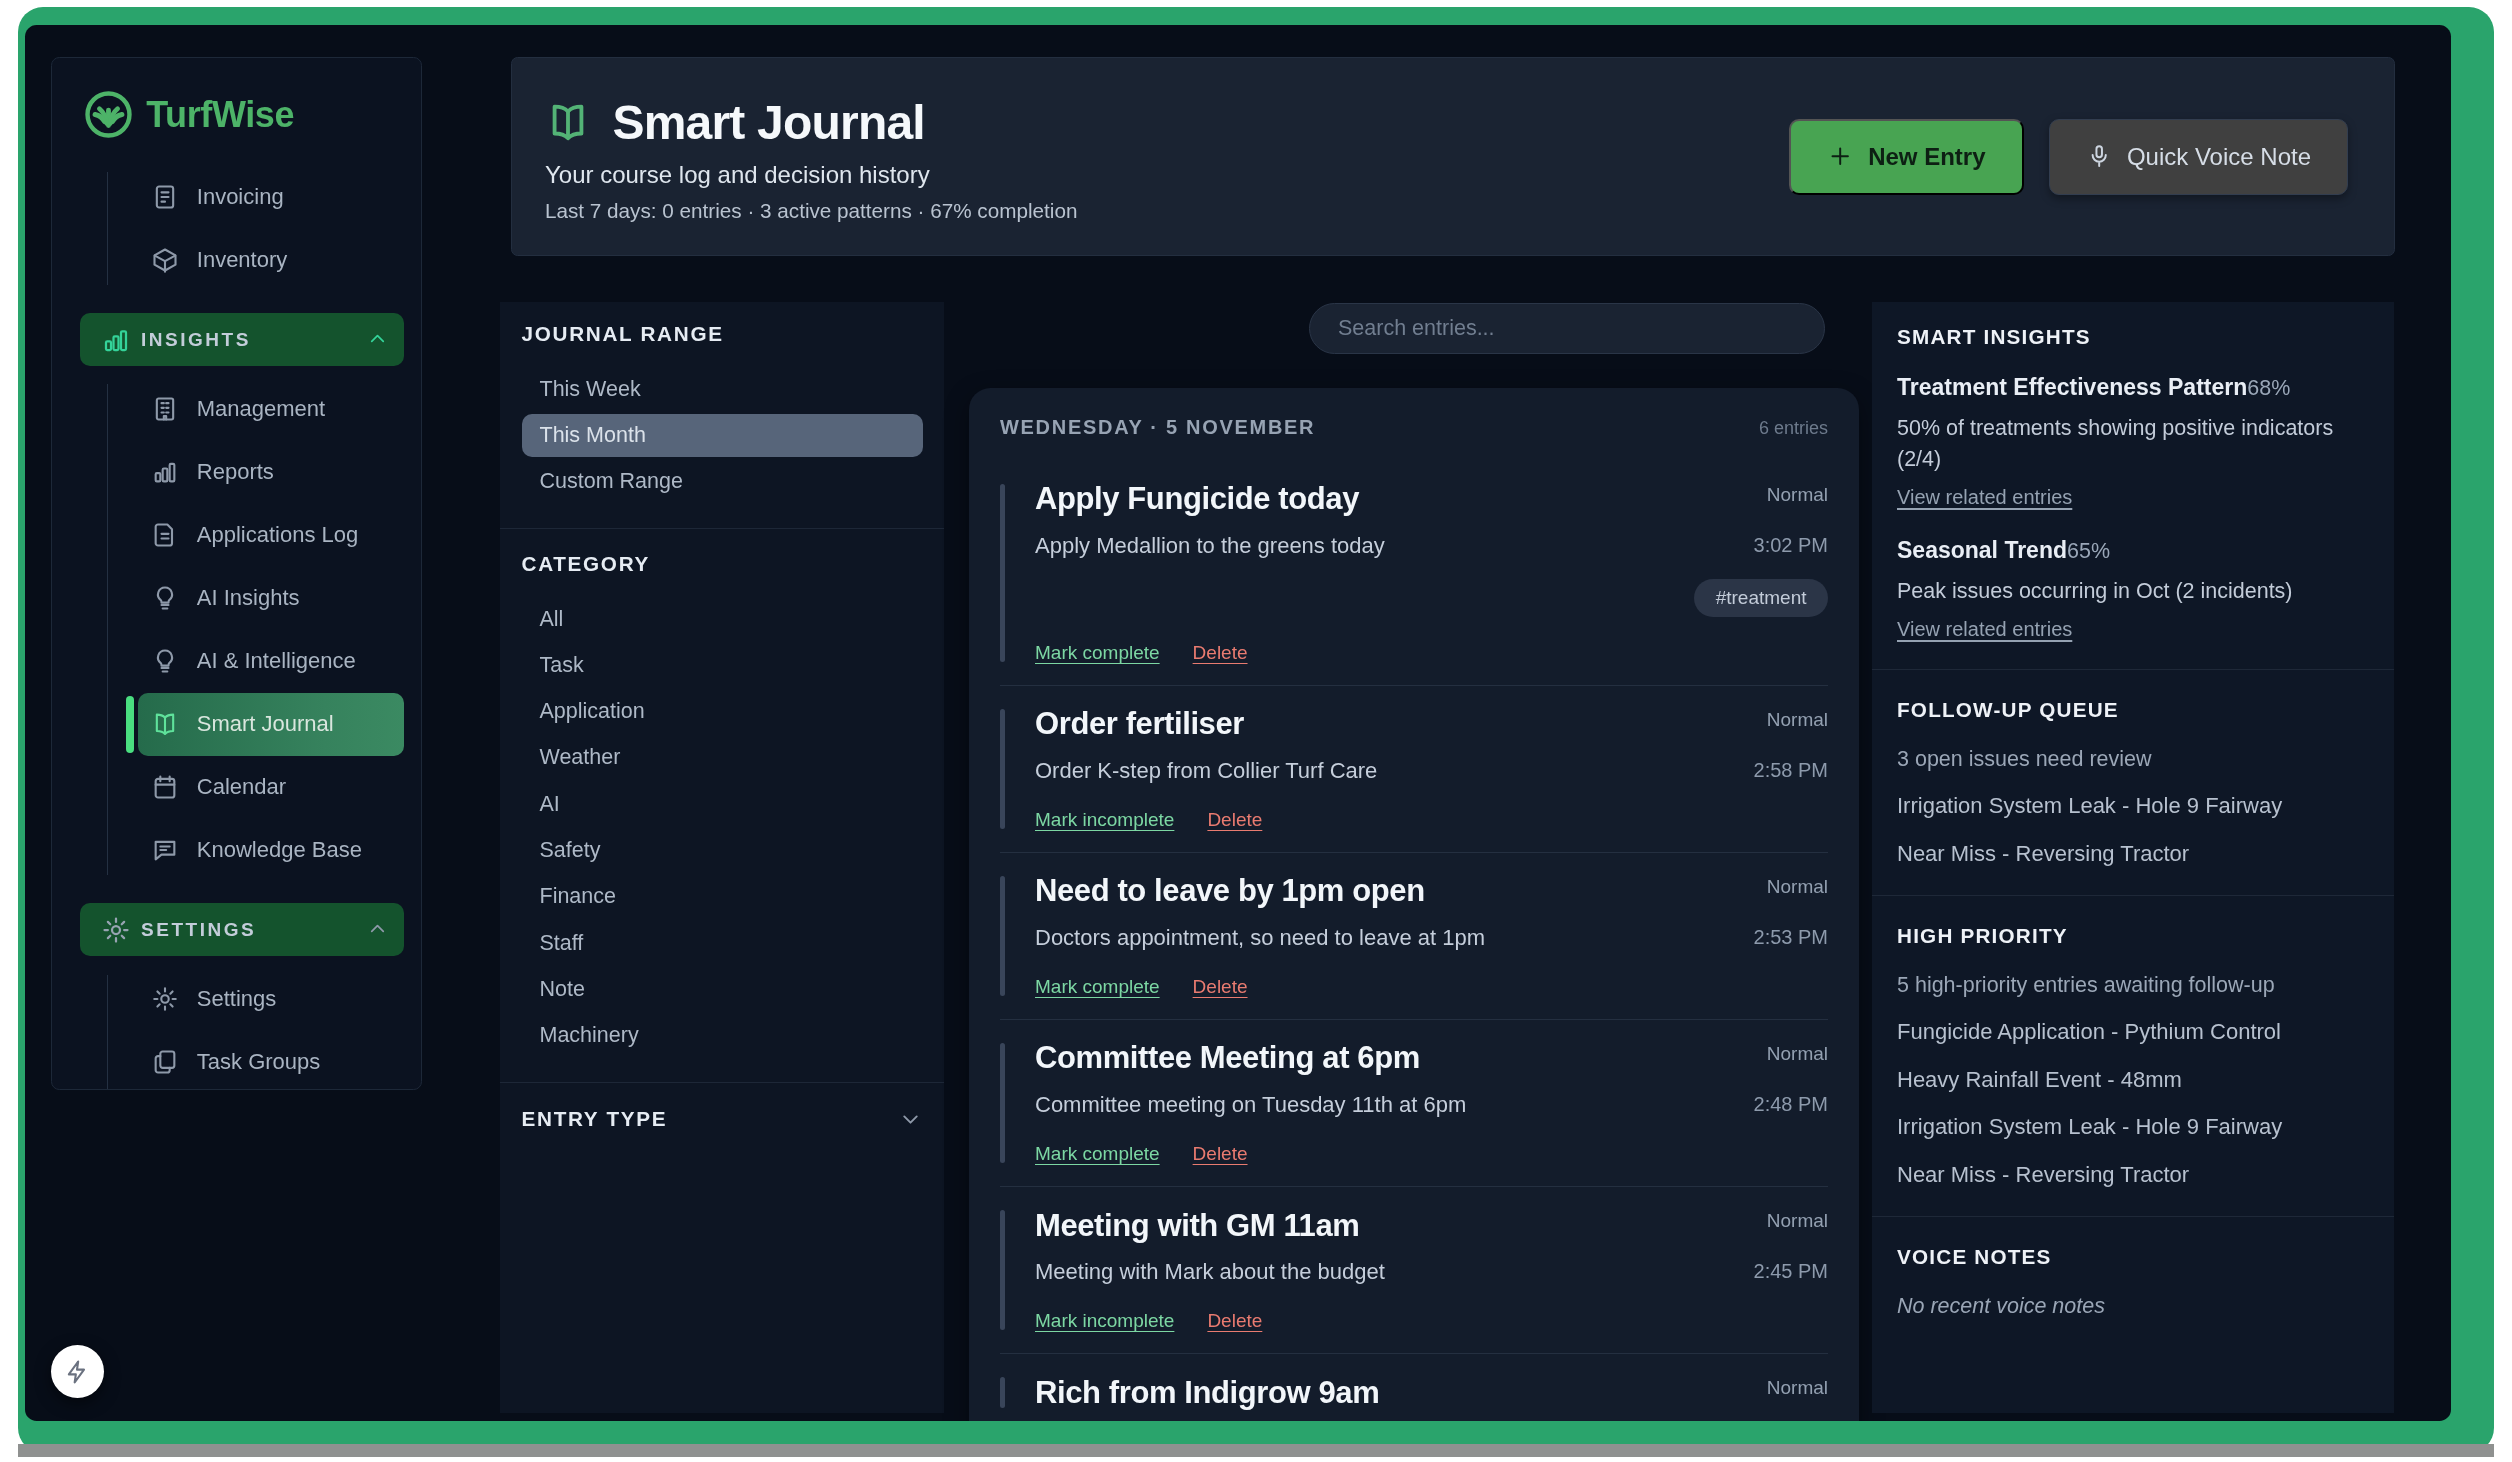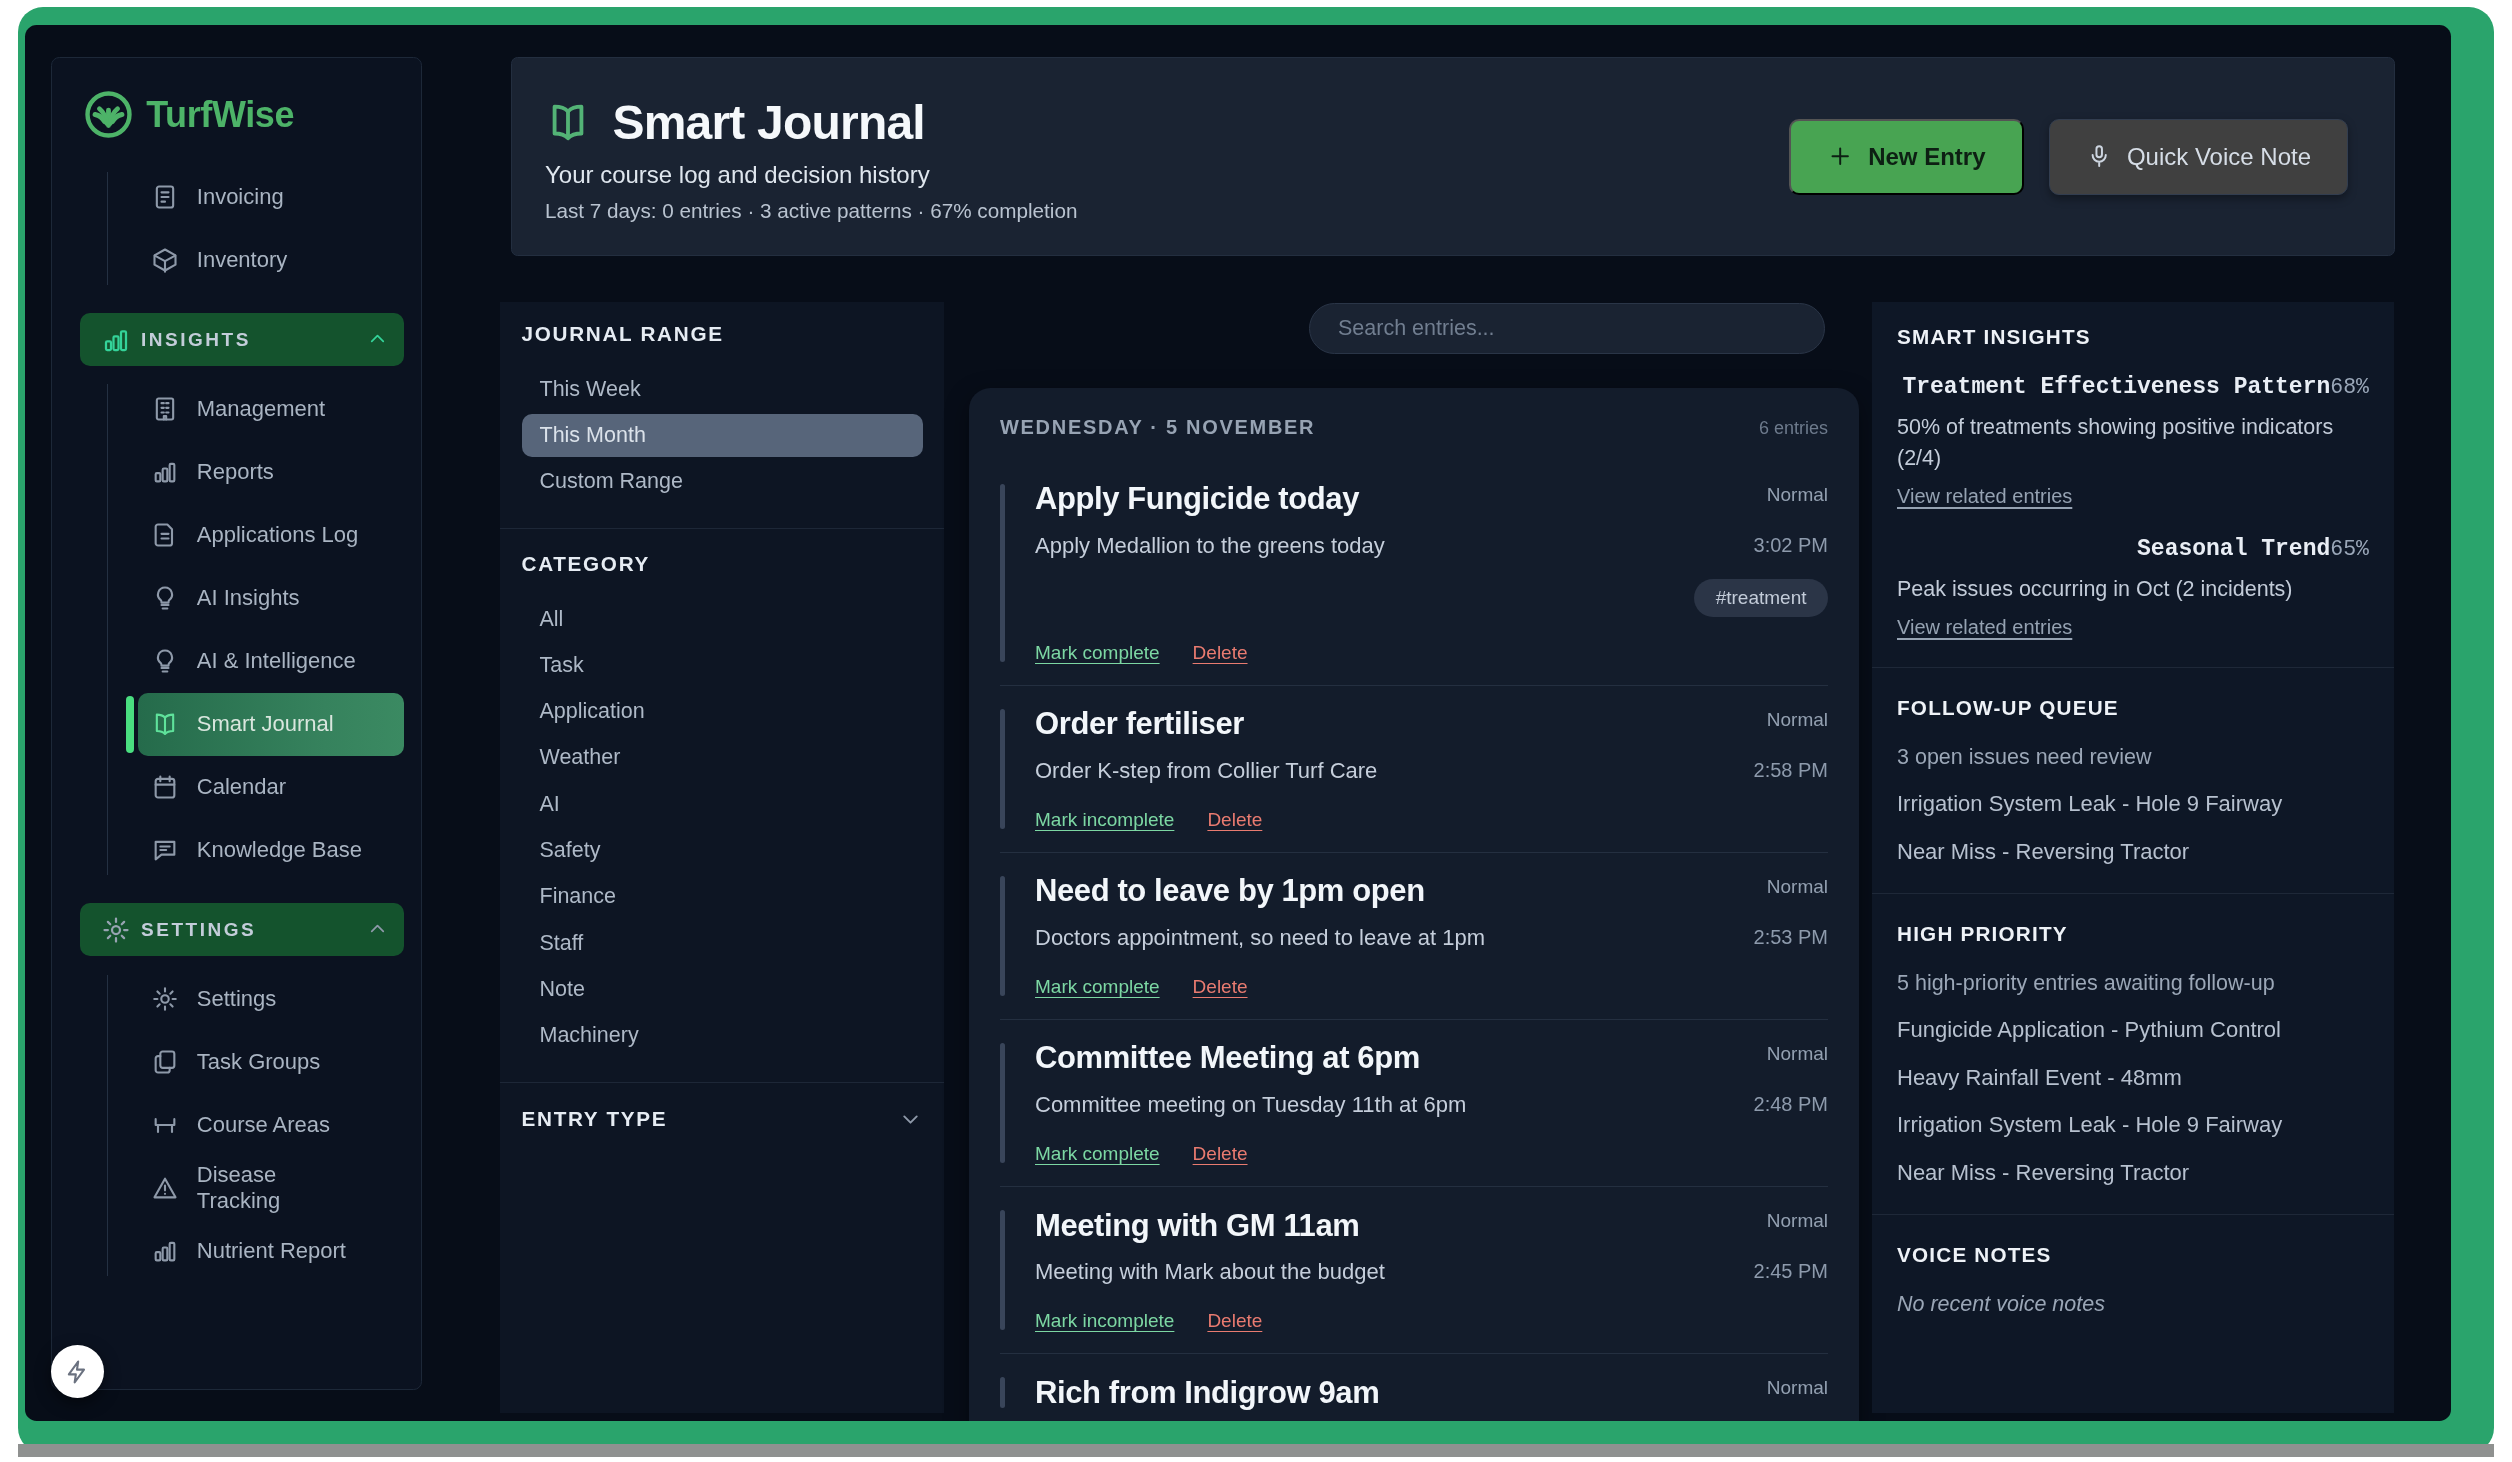--- a/index.html
+++ b/index.html
@@ -4,21 +4,21 @@
 <style>
   * { margin:0; padding:0; box-sizing:border-box; }
   html,body { background:#ffffff; }
   body { font-family:"Liberation Sans", sans-serif; }
   .page { position:relative; width:2512px; height:1462px; background:#ffffff; overflow:hidden; }
   .frame { position:absolute; left:18px; top:6.6px; width:2476px; height:1446px; background:#2aa46c; border-radius:25px; }
   .gray-strip { position:absolute; left:18px; top:1444px; width:2476px; height:13.2px; background:#8f9190; }
   .app { position:absolute; left:25px; top:25px; width:2426px; height:1396px; background:#070d18; border-radius:11.6px; overflow:hidden; }
 
   
-  .sidebar { position:absolute; left:25.6px; top:32px; width:371px; height:1333px;
+  .sidebar { position:absolute; left:25.6px; top:32px; width:371px; height:1033px;
              background:#0b1220; border:0.8px solid #1d2838; border-radius:8.3px; overflow:hidden; }
   .logo { display:flex; align-items:center; gap:11.6px; padding:30px 0 21.5px 30px; }
   .logo .icon { width:53px; height:53px; color:#4db368; }
   .logo .icon svg { stroke-width:2; }
   .logo-text { font-size:36px; font-weight:800; color:#4db368; letter-spacing:-0.4px; }
   .nav { position:relative; padding:3.3px 0 0 0; }
   .nav-group { position:relative; }
   .nav-group .guide { position:absolute; left:55px; top:6.6px; bottom:6.6px; width:1.7px; background:#243042; }
   .nav-item { position:relative; display:flex; align-items:center; gap:18px; height:63px;
               margin:0 16.5px 0 86px; padding-left:13.2px; border-radius:10px; cursor:pointer; color:#a9b4c2; }
@@ -98,21 +98,21 @@
   .action-delete { color:#e97b70; }
   .entry-meta { position:absolute; right:0; top:23px; display:flex; flex-direction:column; align-items:flex-end; gap:28px; }
   .meta-priority { font-size:19px; color:#93a0b1; }
   .meta-time { font-size:20px; color:#8d9aac; }
 
   
   .insights-panel { position:absolute; left:1847px; top:277px; width:522px; bottom:8.3px;
                     background:#0e1726; padding:23px 25px; overflow:hidden; }
   .ins-heading { font-size:20.7px; font-weight:700; letter-spacing:1.2px; color:#eef2f7; margin-bottom:25px; }
   .insight-item { margin-bottom:28px; }
-  .insight-top { display:flex; align-items:baseline; justify-content:flex-end;font-family:Liberation Mono, monospace; }
+  .insight-top { display:flex; align-items:baseline; justify-content:flex-start; }
   .insight-title { font-size:23px; font-weight:700; color:#e9eef5; }
   .insight-pct { font-size:21.5px; color:#9aa7b8; }
   .insight-desc { font-size:21.5px; color:#c3ccd9; line-height:1.45; margin-top:11.6px; }
   .insight-link { display:inline-block; font-size:20px; color:#95a2b2; text-decoration:underline;
                   text-underline-offset:4.1px; margin-top:11px; cursor:pointer; }
   .ins-divider { border:none; border-top:1.7px solid #2a344596; margin:28px -25px 28px; }
   .queue-summary { font-size:21.5px; color:#9ba7b7; margin-bottom:21.5px; }
   .queue-item { font-size:22px; color:#b7c1cf; margin-bottom:21.5px; }
   .voice-empty { font-size:21.5px; font-style:italic; color:#9aa6b6; }
 

